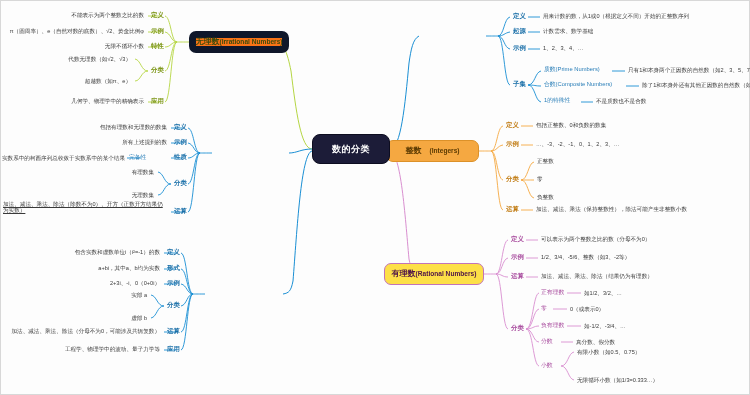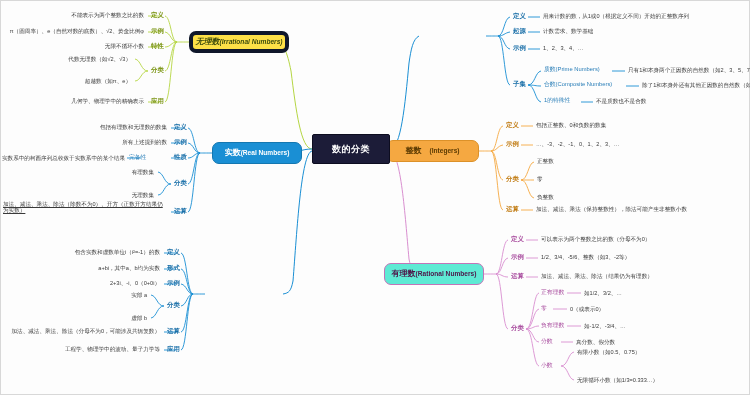--- a/index.html
+++ b/index.html
@@ -25,21 +25,21 @@
     width: 750px; height: 395px;
     pointer-events: none;
   }
   
   .center-node {
     position: absolute;
     left: 311px; top: 133px;
     width: 78px; height: 30px;
     background: #1c1c38;
     border: 1px solid #0d0d20;
-    border-radius: 2px;
+    border-radius: 8px;
     color: #ffffff;
     font-size: 9px;
     font-weight: bold;
     display: flex; align-items: center; justify-content: center;
     letter-spacing: 0.5px;
     z-index: 5;
   }
   
   .l1 {
     position: absolute;
@@ -48,24 +48,24 @@
     font-size: 7.2px;
     font-weight: bold;
     text-align: center;
     padding: 0 5px;
     line-height: 1.1;
     z-index: 4;
     white-space: nowrap;
   }
   .l1 .cn { font-size: 8px; }
   .l1 .en { font-size: 6.6px; font-weight: bold; }
-  .l1.green  { background:#fde047; border:4px solid #0f172a; color:#3d4b0c;font-style:italic; }
+  .l1.green  { background:#f97316; border:7px solid #0f172a; color:#3d4b0c; }
   .l1.blue   { background:#1a8fd4; border:1px solid #1477b0; color:#ffffff; }
   .l1.orange { background:#f5a841; border:1px solid #dc9129; color:#5b3a02; }
-  .l1.purple { background:#5eead4; border:1px solid #c274b8; color:#4e1448; }
+  .l1.purple { background:#fde047; border:1px solid #c274b8; color:#4e1448; }
 
   
   .l2 {
     position: absolute;
     font-size: 6.4px;
     font-weight: bold;
     white-space: nowrap;
     line-height: 1;
     z-index: 3;
   }
@@ -232,24 +232,20 @@
   <div class="l2 green" style="left:150px; top:42px;">特性</div>
   <div class="l3 r" style="left:0px; top:42px; width:143px;">无限不循环小数</div>
 
   <div class="l2 green" style="left:150px; top:66px;">分类</div>
   <div class="l3 r" style="left:0px; top:55px; width:130px;">代数无理数（如√2、√3）</div>
   <div class="l3 r" style="left:0px; top:77px; width:130px;">超越数（如π、e）</div>
 
   <div class="l2 green" style="left:150px; top:97px;">应用</div>
   <div class="l3 r" style="left:0px; top:97px; width:143px;">几何学、物理学中的精确表示</div>
 
-  <div class="l1 blue" style="left:211px; top:141px; width:90px; height:22px;">
-    <span class="cn">实数</span>
-    <span class="en">(Real Numbers)</span>
-  </div>
 
   <div class="l2 blue" style="left:173px; top:123px;">定义</div>
   <div class="l3 r" style="left:0px; top:123px; width:166px;">包括有理数和无理数的数集</div>
 
   <div class="l2 blue" style="left:173px; top:138px;">示例</div>
   <div class="l3 r" style="left:0px; top:138px; width:166px;">所有上述提到的数</div>
 
   <div class="l2 blue" style="left:173px; top:153px;">性质</div>
   <div class="l3lab blue" style="left:128px; top:154px;">完备性</div>
   <div class="l3 r" style="left:0px; top:154px; width:124px;">实数系中的柯西序列总收敛于实数系中的某个结果</div>

